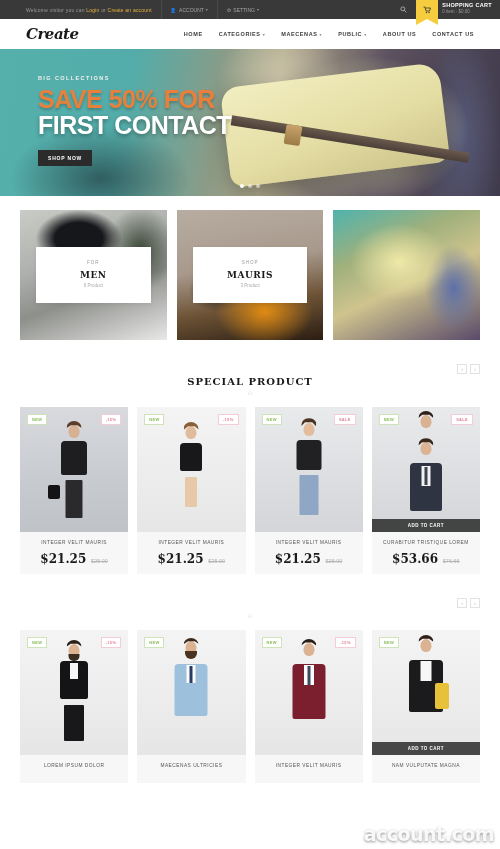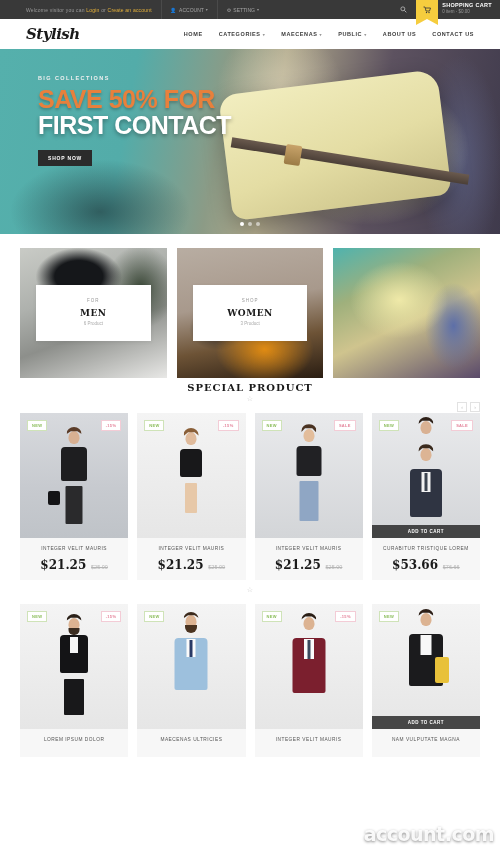--- a/index.html
+++ b/index.html
@@ -68,21 +68,21 @@
   }
   .nav {
     margin-left:auto; display:flex; gap:16px; align-items:center;
     font-size: 5.5px; color:#3a3a3a; letter-spacing:.6px; font-weight:600;
   }
   .nav .nav-item { display:flex; align-items:center; gap:2px; white-space:nowrap;}
   .caret { font-size:4px; color:#999; }
 
   
   .hero {
-    height: 185px; position: relative; overflow: hidden;
+    height: 147px; position: relative; overflow: hidden;
     background: linear-gradient(100deg,#55b0ac 0%, #54aeab 28%, #6e8f8c 42%, #9a8f7e 55%, #6b5d5e 70%, #4a4050 100%);
   }
   .hero-photo {
     position:absolute; inset:0;
     background:
       radial-gradient(ellipse 160px 120px at 74% 55%, rgba(240,238,190,.95), rgba(225,220,170,0) 62%),
       radial-gradient(ellipse 60px 150px at 92% 60%, rgba(90,95,130,.85), rgba(90,95,130,0) 70%),
       radial-gradient(ellipse 90px 90px at 56% 22%, rgba(235,225,200,.5), rgba(235,225,200,0) 70%),
       radial-gradient(ellipse 120px 70px at 20% 88%, rgba(20,30,35,.55), rgba(20,30,35,0) 75%),
       linear-gradient(100deg,#55b0ac 0%, #53aca9 26%, #8c9b86 44%, #b0a98c 54%, #5d5260 74%, #3f3a4c 100%);
@@ -163,21 +163,21 @@
     box-shadow: 0 1px 4px rgba(0,0,0,.08);
   }
   .cat-pre { font-size:4.5px; color:#999; letter-spacing:1px; }
   .cat-name {
     font-family:"DejaVu Serif", serif; font-weight:bold;
     font-size:9px; color:#1a1a1a; letter-spacing:.5px; margin: 2px 0 1px;
   }
   .cat-count { font-size:4.5px; color:#aaa; }
 
   
-  .section-head { text-align:center; padding: 4px 0 10px; position:relative; }
+  .section-head { text-align:center; padding: 36px 0 10px; position:relative; }
   .section-title {
     font-family:"DejaVu Serif", serif; font-weight:bold;
     font-size:10px; letter-spacing:1px; color:#1a1a1a;
   }
   .star { color:#c9c9c9; font-size:7px; display:block; margin-top:2px; }
   .car-nav {
     position:absolute; right:20px; top:24px; display:flex; gap:3px;
   }
   .car-nav span {
     width:10px;height:10px; border:1px solid #e2e2e2; color:#bbb;
@@ -279,21 +279,21 @@
       </svg>
     </div>
     <div class="cart-text">
       <div class="cart-title">SHOPPING CART</div>
       <div class="cart-sub">0 item - $0.00</div>
     </div>
   </div>
 </div>
 
 <div class="header">
-  <div class="logo">Stylish</div>
+  <div class="logo">Create</div>
   <div class="nav">
     <span class="nav-item">
       <span>HOME</span>
     </span>
     <span class="nav-item">
       <span>CATEGORIES</span>
       <span class="caret">▾</span>
     </span>
     <span class="nav-item">
       <span>MAECENAS</span>
@@ -336,21 +336,21 @@
     <div class="cat-card">
       <div class="cat-pre">FOR</div>
       <div class="cat-name">MEN</div>
       <div class="cat-count">6 Product</div>
     </div>
   </div>
   <div class="cat cat2">
     <div class="cat-img"></div>
     <div class="cat-card">
       <div class="cat-pre">SHOP</div>
-      <div class="cat-name">WOMEN</div>
+      <div class="cat-name">MAURIS</div>
       <div class="cat-count">3 Product</div>
     </div>
   </div>
   <div class="cat cat3">
     <div class="cat-img"></div>
   </div>
 </div>
 
 <div class="section-head">
   <div class="section-title">SPECIAL PRODUCT</div>

